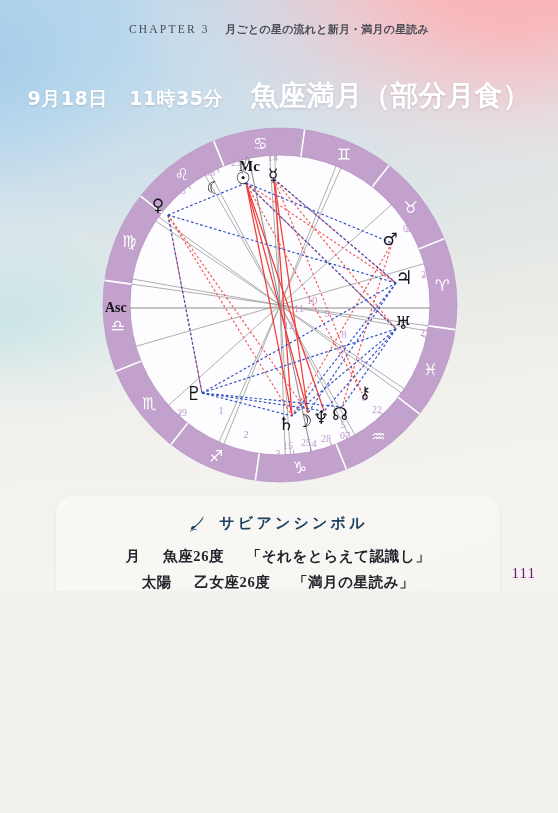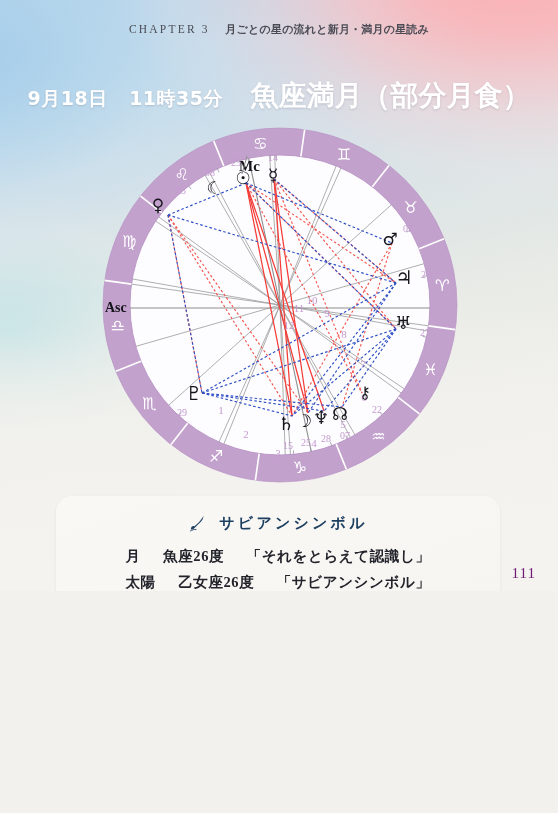--- a/index.html
+++ b/index.html
@@ -389,21 +389,21 @@
       <span class="gap"></span>
       <span>「それをとらえて認識し」</span>
     </div>
 
 
     <div class="sym-line">
       <span>太陽</span>
       <span class="gap"></span>
       <span>乙女座26度</span>
       <span class="gap"></span>
-      <span>「サビアンシンボル」</span>
+      <span>「満月の星読み」</span>
     </div>
 
   </div>
 
   <div class="side-tab">
     <span>9 Sep</span>
   </div>
 
   <div class="folio">111</div>
 

